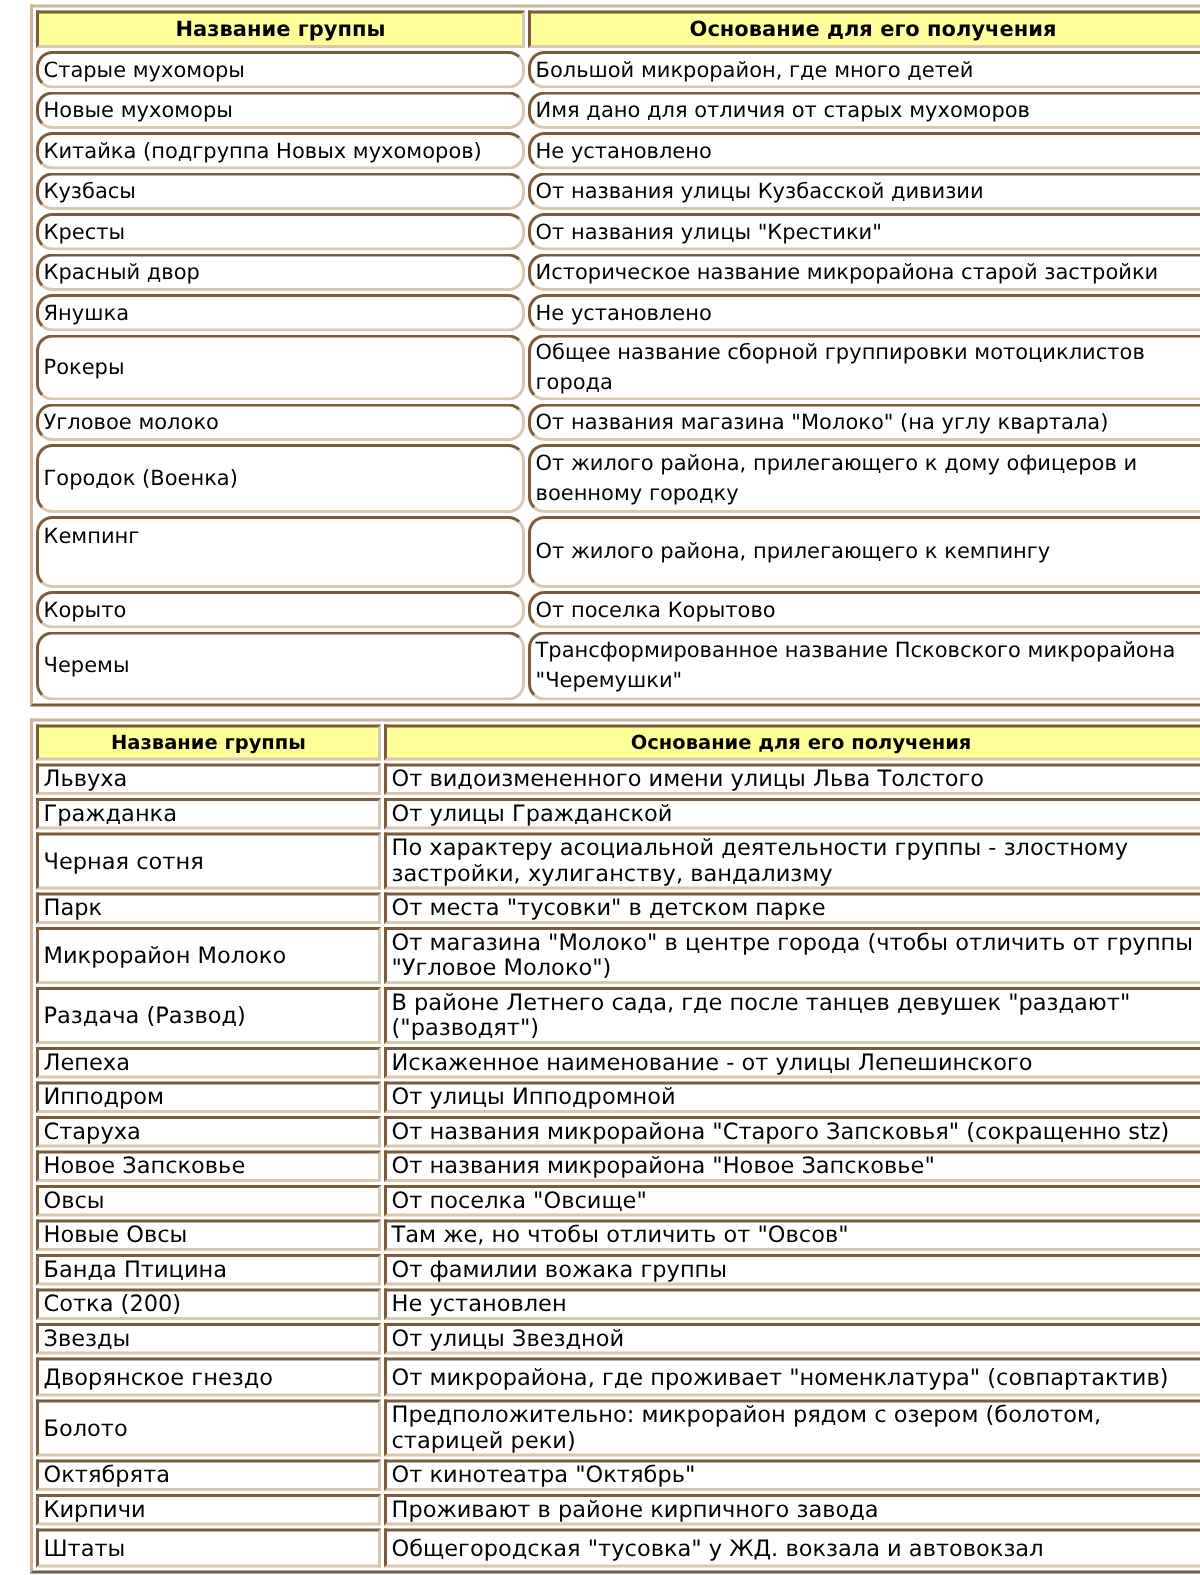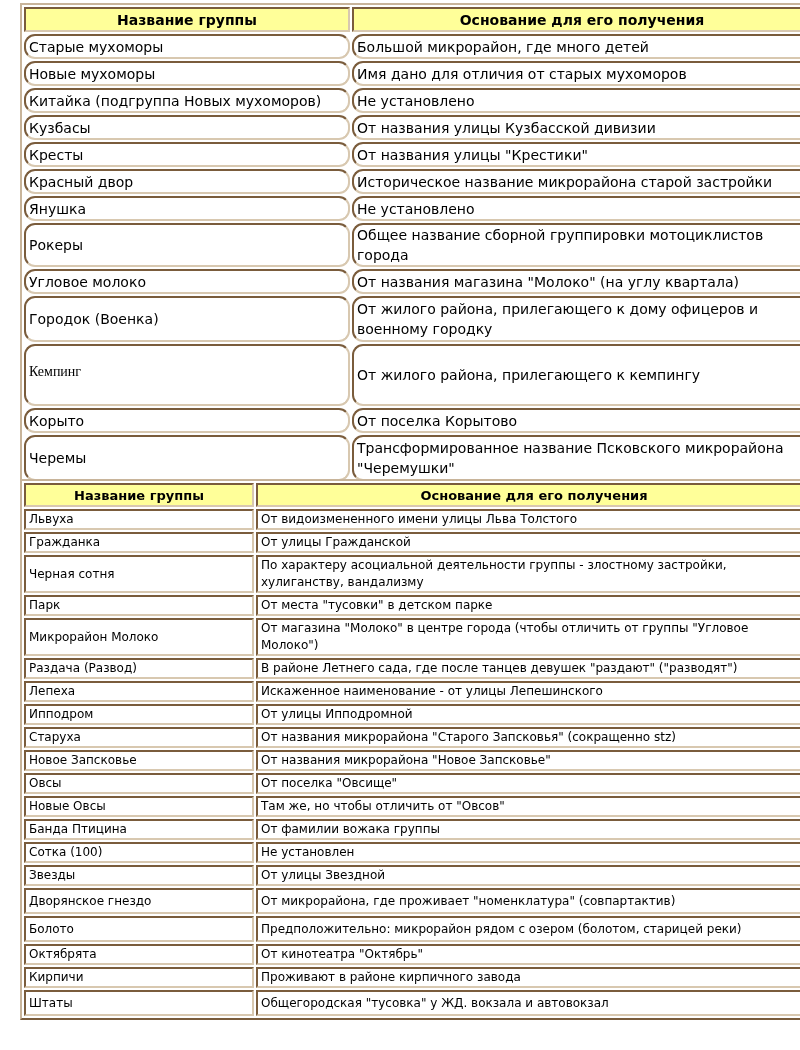--- a/index.html
+++ b/index.html
@@ -8,24 +8,24 @@
   table.grp { border-collapse: separate; border-spacing: 2px; position: absolute; left: 20px;
               border: 2px solid; border-color: #c8b49a #7a5c3c #7a5c3c #c8b49a; background: #ffffff; }
   table.grp td, table.grp th { border: 2px solid; border-color: #7a5c3c #d8c8b0 #d8c8b0 #7a5c3c;
               padding: 0 3px; vertical-align: middle; text-align: left; }
   table.grp th { background: #ffff99; font-weight: bold; text-align: center; }
   #t1 { top: 3px; width: 796px; }
   #t1 th { height: 21px; font-size: 14px; }
   #t1 td { font-size: 14px; height: 21px; line-height: 20px; border-radius: 11px; }
   #t1 td.c1 { width: 316px; }
   #t1 tr.tall td { height: 42px; }
-  #t1 tr.top td.c1 { vertical-align: top; padding-top: 16px; font-family: Liberation Serif, serif; }
+  #t1 tr.top td.c1 { vertical-align: top; padding-top: 2px; }
   #t2 { top: 479px; width: 796px; }
   #t2 th { height: 20px; font-size: 13px; }
-  #t2 td { font-size: 12px; height: 17px; line-height: 17px; }
+  #t2 td { font-size: 15px; height: 17px; line-height: 17px; }
   #t2 td.c1 { width: 220px; }
   #t2 tr.mid td { height: 22px; }
   #t2 tr.tall td { height: 32px; line-height: 17px; }
 </style>
 </head>
 <body>
 
 <table class="grp" id="t1">
   <thead>
     <tr>
@@ -143,21 +143,21 @@
       </tr>
       <tr>
         <td class="c1">Новые Овсы</td>
         <td>Там же, но чтобы отличить от "Овсов"</td>
       </tr>
       <tr>
         <td class="c1">Банда Птицина</td>
         <td>От фамилии вожака группы</td>
       </tr>
       <tr>
-        <td class="c1">Сотка (100)</td>
+        <td class="c1">Сотка (200)</td>
         <td>Не установлен</td>
       </tr>
       <tr>
         <td class="c1">Звезды</td>
         <td>От улицы Звездной</td>
       </tr>
       <tr class="mid">
         <td class="c1">Дворянское гнездо</td>
         <td>От микрорайона, где проживает "номенклатура" (совпартактив)</td>
       </tr>

